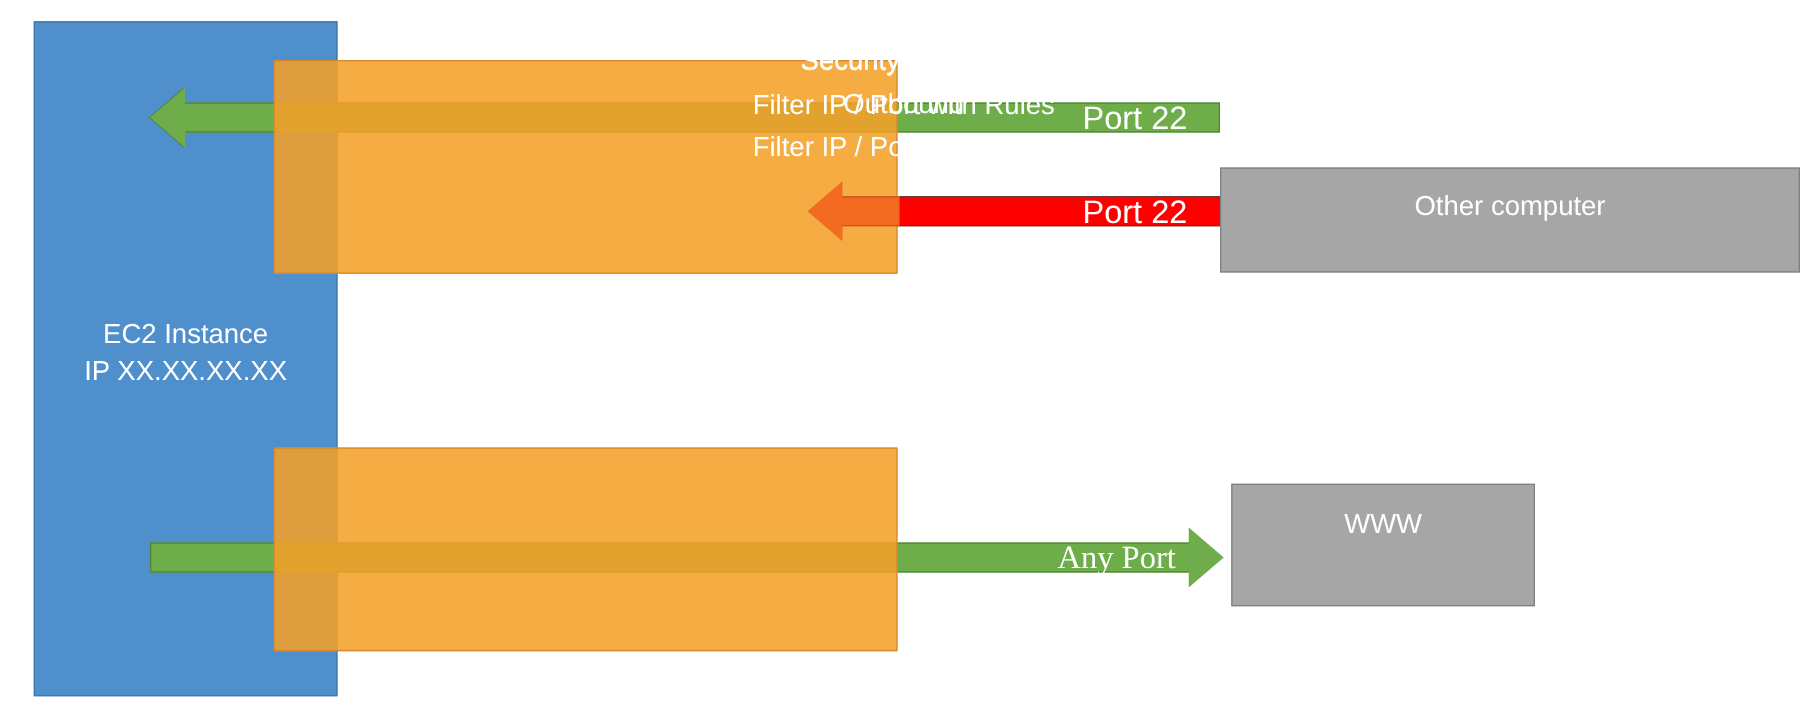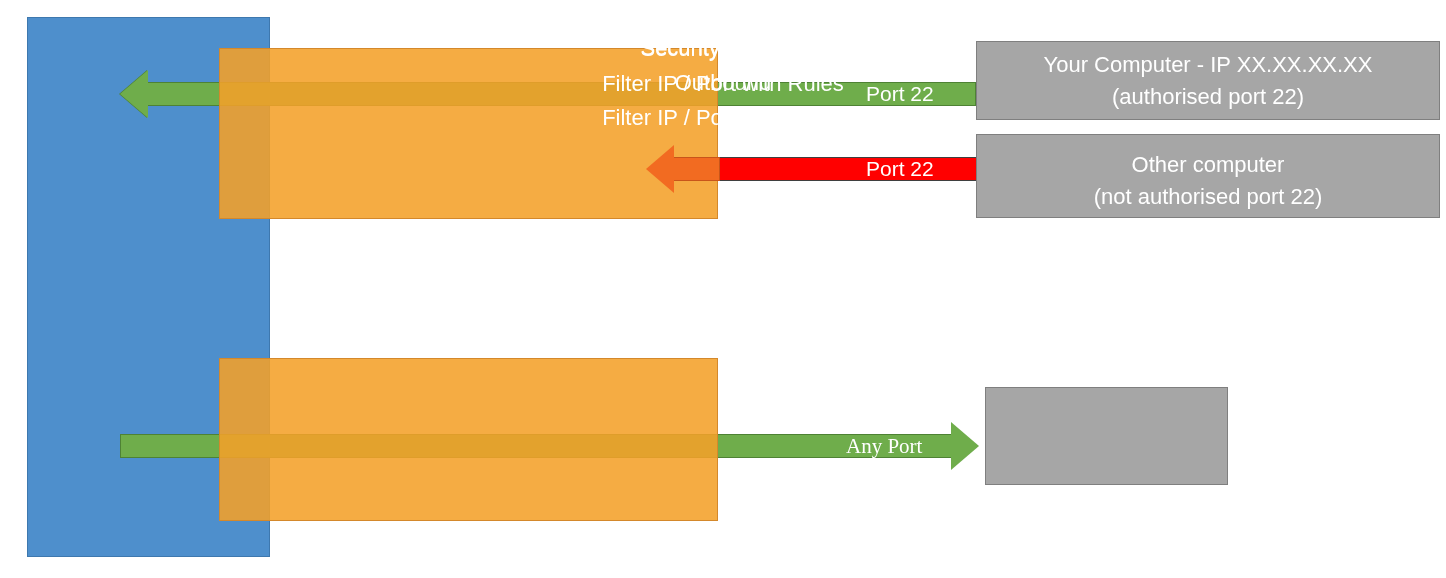--- a/index.html
+++ b/index.html
@@ -86,21 +86,21 @@
   .green-out-head{
     left:951px;top:422px;width:0;height:0;
     border-top:24px solid transparent;
     border-bottom:24px solid transparent;
     border-left:28px solid #6FAD4B;
     z-index:3;
   }
 
   
   .port-label{
-    position:absolute;color:#ffffff;font-size:21px;line-height:24px;
+    position:absolute;color:#ffffff;font-size:26px;line-height:24px;
     z-index:8;white-space:nowrap;pointer-events:none;
   }
   .port-label-green-in{left:866px;top:82px;}
   .port-label-red-in{left:866px;top:157px;}
   .port-label-any{left:846px;top:434px;font-family:Liberation Serif, serif;}
 
   
   .gray-box{
     position:absolute;background:#A6A6A6;border:1px solid #7F7F7F;
     box-sizing:border-box;color:#ffffff;text-align:center;
@@ -110,20 +110,24 @@
   .gray-other{left:976px;top:134px;width:464px;height:84px;padding-top:14px;}
   .gray-www{left:985px;top:387px;width:243px;height:98px;padding-top:15px;}
   .gray-line{display:block;}
 </style>
 </head>
 <body>
 
 <div class="canvas">
 
   <div class="ec2-box"></div>
+  <div class="ec2-label">
+    <div>EC2 Instance</div>
+    <div>IP XX.XX.XX.XX</div>
+  </div>
 
   <div class="band green-in-shaft"></div>
   <div class="band green-in-head"></div>
 
   <div class="band red-in-shaft"></div>
   <div class="band orange-in-shaft"></div>
   <div class="band orange-in-head"></div>
 
   <div class="band green-out-shaft"></div>
   <div class="band green-out-head"></div>
@@ -138,26 +142,22 @@
   <div class="sg-text sg-text-outbound">
     <div>Security Group 1</div>
     <div>Outbound</div>
     <div>Filter IP / Port with Rules</div>
   </div>
 
   <div class="port-label port-label-green-in">Port 22</div>
   <div class="port-label port-label-red-in">Port 22</div>
   <div class="port-label port-label-any">Any Port</div>
 
-  <div class="gray-box gray-your">
-    <span class="gray-line">Your Computer - IP XX.XX.XX.XX</span>
-    <span class="gray-line">(authorised port 22)</span>
-  </div>
 
   <div class="gray-box gray-other">
     <span class="gray-line">Other computer</span>
-    <span class="gray-line">(not authorised port 22)</span>
   </div>
 
   <div class="gray-box gray-www">
+    <span class="gray-line">WWW</span>
   </div>
 
 </div>
 
 </body></html>

